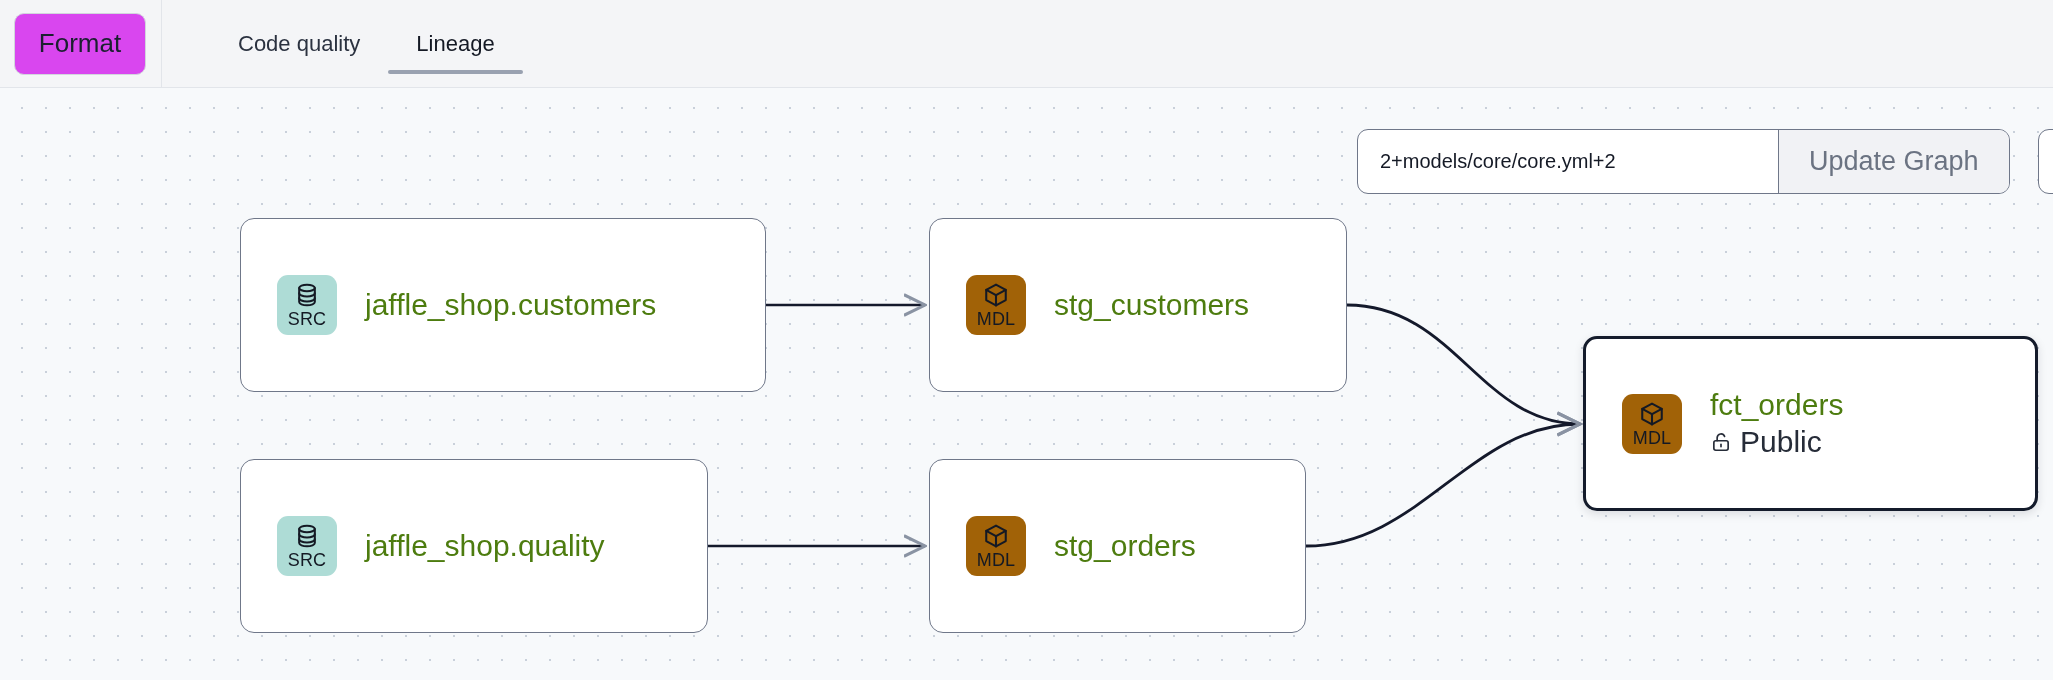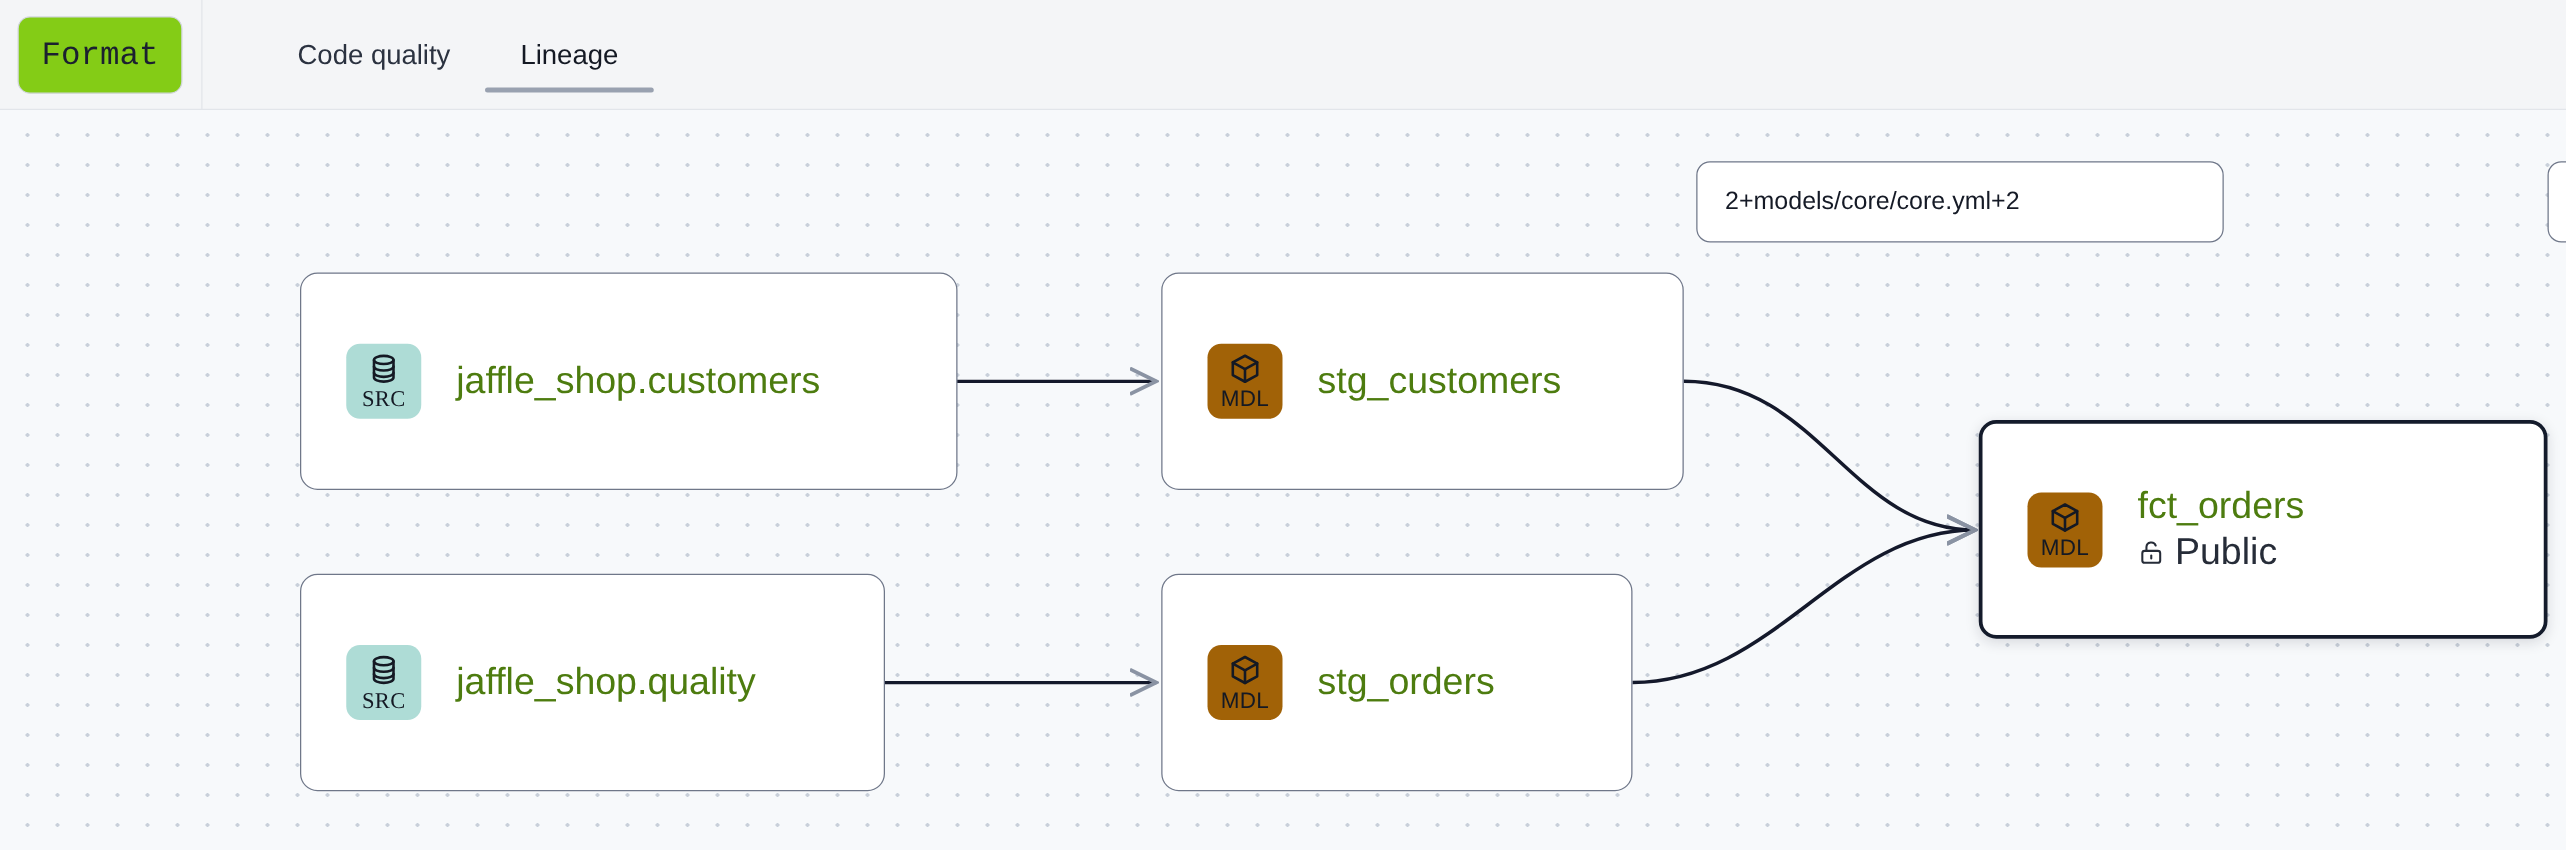--- a/index.html
+++ b/index.html
@@ -14,27 +14,26 @@
   .toolbar {
     position: absolute; left: 0; top: 0;
     width: 2053px; height: 88px;
     background: #f4f5f7;
     border-bottom: 1px solid #e2e5ea;
     display: flex; align-items: center;
   }
   .format-btn {
     margin-left: 14px;
     width: 132px; height: 62px;
-    background: #84cc16;
+    background: #d946ef;
     border: 1.6px solid #d2d6dd;
     border-radius: 10px;
     font-size: 26px; color: #1b2030;
     display: flex; align-items: center; justify-content: center;
     cursor: pointer;
-    font-family: Liberation Mono, monospace;
   }
   .tb-divider {
     margin-left: 15px;
     width: 1px; height: 88px;
     background: #e2e5ea;
   }
   .tabs { display: flex; align-items: stretch; height: 88px; margin-left: 48px; }
   .tab {
     position: relative;
     display: flex; align-items: center;
@@ -75,21 +74,21 @@
     border: 3.4px solid #141b2b;
     box-shadow: 0 3px 10px rgba(20,25,40,.13);
   }
   .badge {
     width: 60px; height: 60px;
     border-radius: 11px;
     display: flex; flex-direction: column;
     align-items: center; justify-content: center;
     flex: 0 0 auto;
   }
-  .badge.src { background: #aedcd6; font-family: Liberation Serif, serif; }
+  .badge.src { background: #aedcd6; }
   .badge.mdl { background: #a16207; }
   .badge svg { display: block; }
   .badge-text {
     font-size: 18px; line-height: 18px;
     color: #141924; margin-top: 2px; letter-spacing: .2px;
   }
   .node-body { margin-left: 28px; display: flex; flex-direction: column; justify-content: center; }
   .node-title { font-size: 30px; color: #4d7c0f; line-height: 1.12; white-space: nowrap; }
   .node-sub {
     display: flex; align-items: center; gap: 8px;
@@ -235,18 +234,19 @@
             <path d="M7.8,10.6 V7.2 a4.2,4.2 0 0 1 8.1,-1.3"></path>
             <path d="M12,14.6 v2.6"></path>
           </svg>
           <span>Public</span>
         </div>
       </div>
     </div>
 
     <div class="graph-controls">
       <input class="graph-input" type="text" value="2+models/core/core.yml+2" style="">
+      <div class="graph-update">Update Graph</div>
     </div>
 
     <div class="edge-control"></div>
 
   </div>
 </div>
 
 </body></html>

